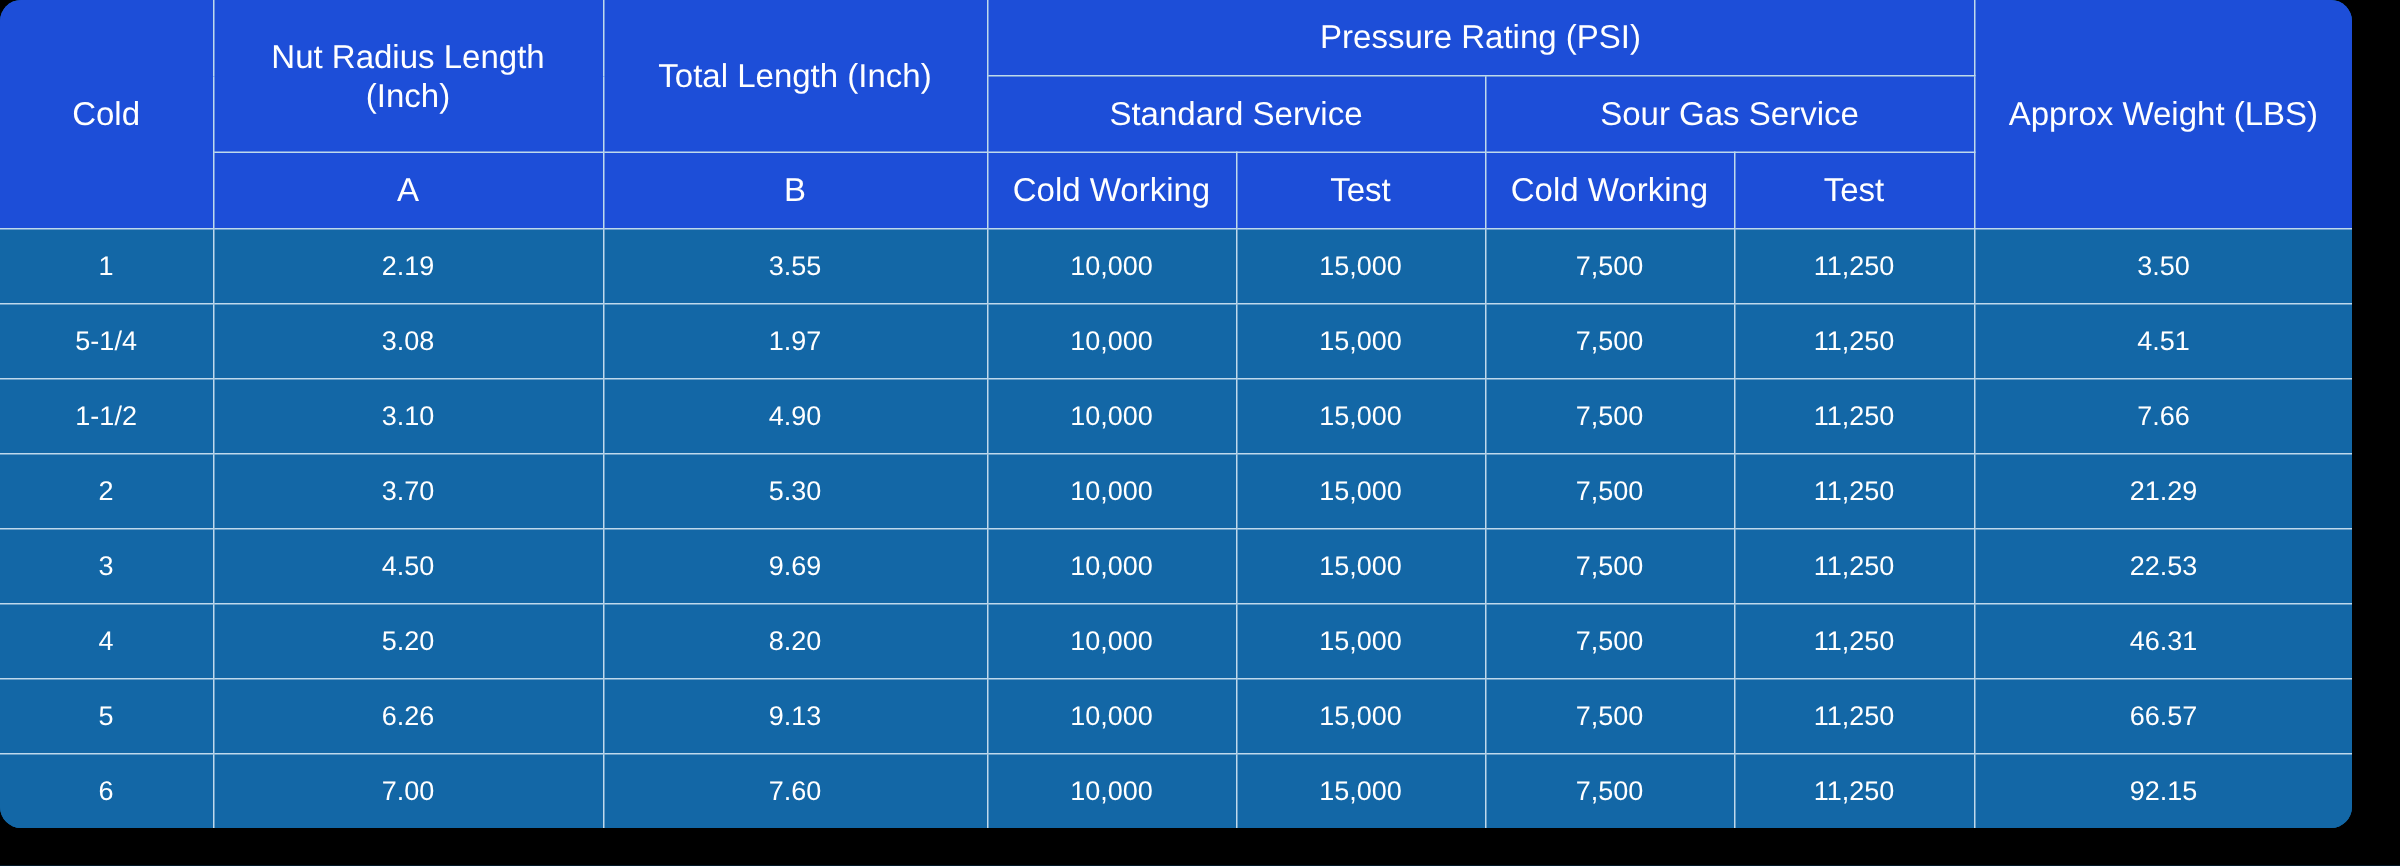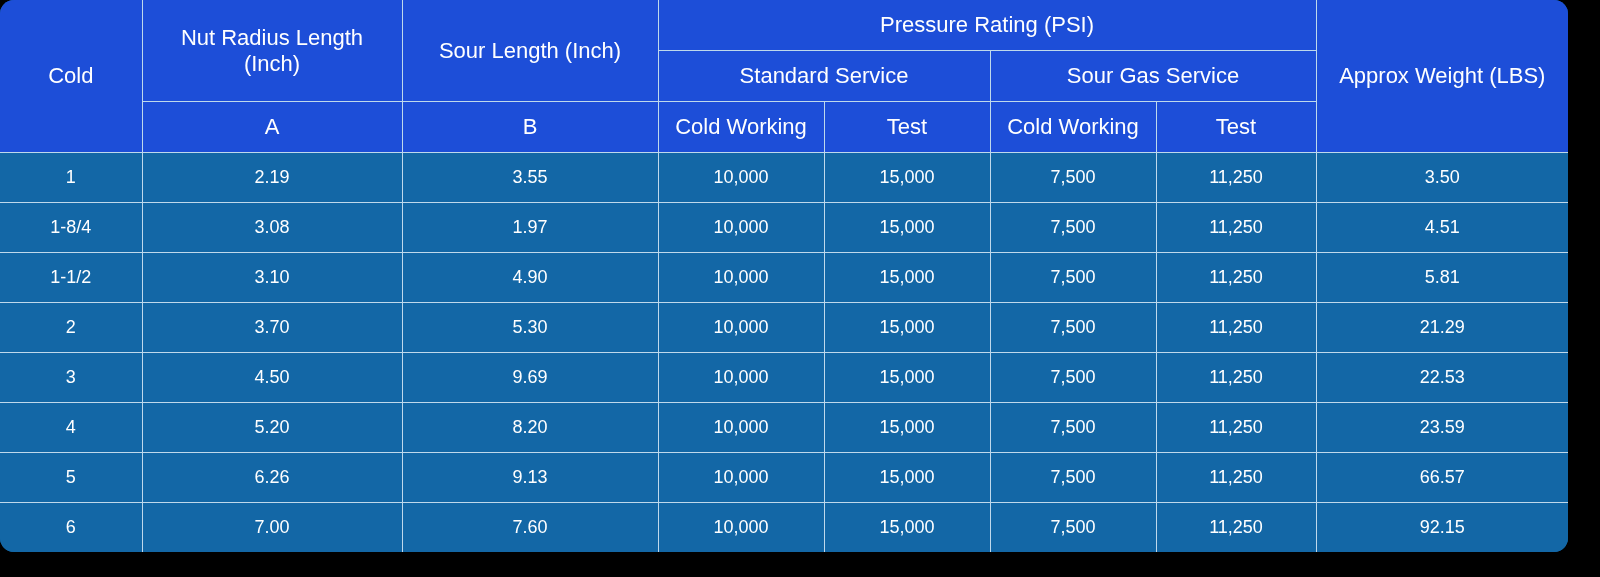--- a/index.html
+++ b/index.html
@@ -70,21 +70,21 @@
       <col class="c-cw1">
       <col class="c-t1">
       <col class="c-cw2">
       <col class="c-t2">
       <col class="c-w">
     </colgroup>
     <thead>
       <tr>
         <th rowspan="3">Cold</th>
         <th rowspan="2">Nut Radius Length (Inch)</th>
-        <th rowspan="2">Sour Length (Inch)</th>
+        <th rowspan="2">Total Length (Inch)</th>
         <th colspan="4">Pressure Rating (PSI)</th>
         <th rowspan="3">Approx Weight (LBS)</th>
       </tr>
       <tr>
         <th colspan="2">Standard Service</th>
         <th colspan="2">Sour Gas Service</th>
       </tr>
       <tr>
         <th>A</th>
         <th>B</th>
@@ -99,38 +99,38 @@
           <td>1</td>
           <td>2.19</td>
           <td>3.55</td>
           <td>10,000</td>
           <td>15,000</td>
           <td>7,500</td>
           <td>11,250</td>
           <td>3.50</td>
         </tr>
         <tr>
-          <td>1-8/4</td>
+          <td>5-1/4</td>
           <td>3.08</td>
           <td>1.97</td>
           <td>10,000</td>
           <td>15,000</td>
           <td>7,500</td>
           <td>11,250</td>
           <td>4.51</td>
         </tr>
         <tr>
           <td>1-1/2</td>
           <td>3.10</td>
           <td>4.90</td>
           <td>10,000</td>
           <td>15,000</td>
           <td>7,500</td>
           <td>11,250</td>
-          <td>5.81</td>
+          <td>7.66</td>
         </tr>
         <tr>
           <td>2</td>
           <td>3.70</td>
           <td>5.30</td>
           <td>10,000</td>
           <td>15,000</td>
           <td>7,500</td>
           <td>11,250</td>
           <td>21.29</td>
@@ -146,21 +146,21 @@
           <td>22.53</td>
         </tr>
         <tr>
           <td>4</td>
           <td>5.20</td>
           <td>8.20</td>
           <td>10,000</td>
           <td>15,000</td>
           <td>7,500</td>
           <td>11,250</td>
-          <td>23.59</td>
+          <td>46.31</td>
         </tr>
         <tr>
           <td>5</td>
           <td>6.26</td>
           <td>9.13</td>
           <td>10,000</td>
           <td>15,000</td>
           <td>7,500</td>
           <td>11,250</td>
           <td>66.57</td>

